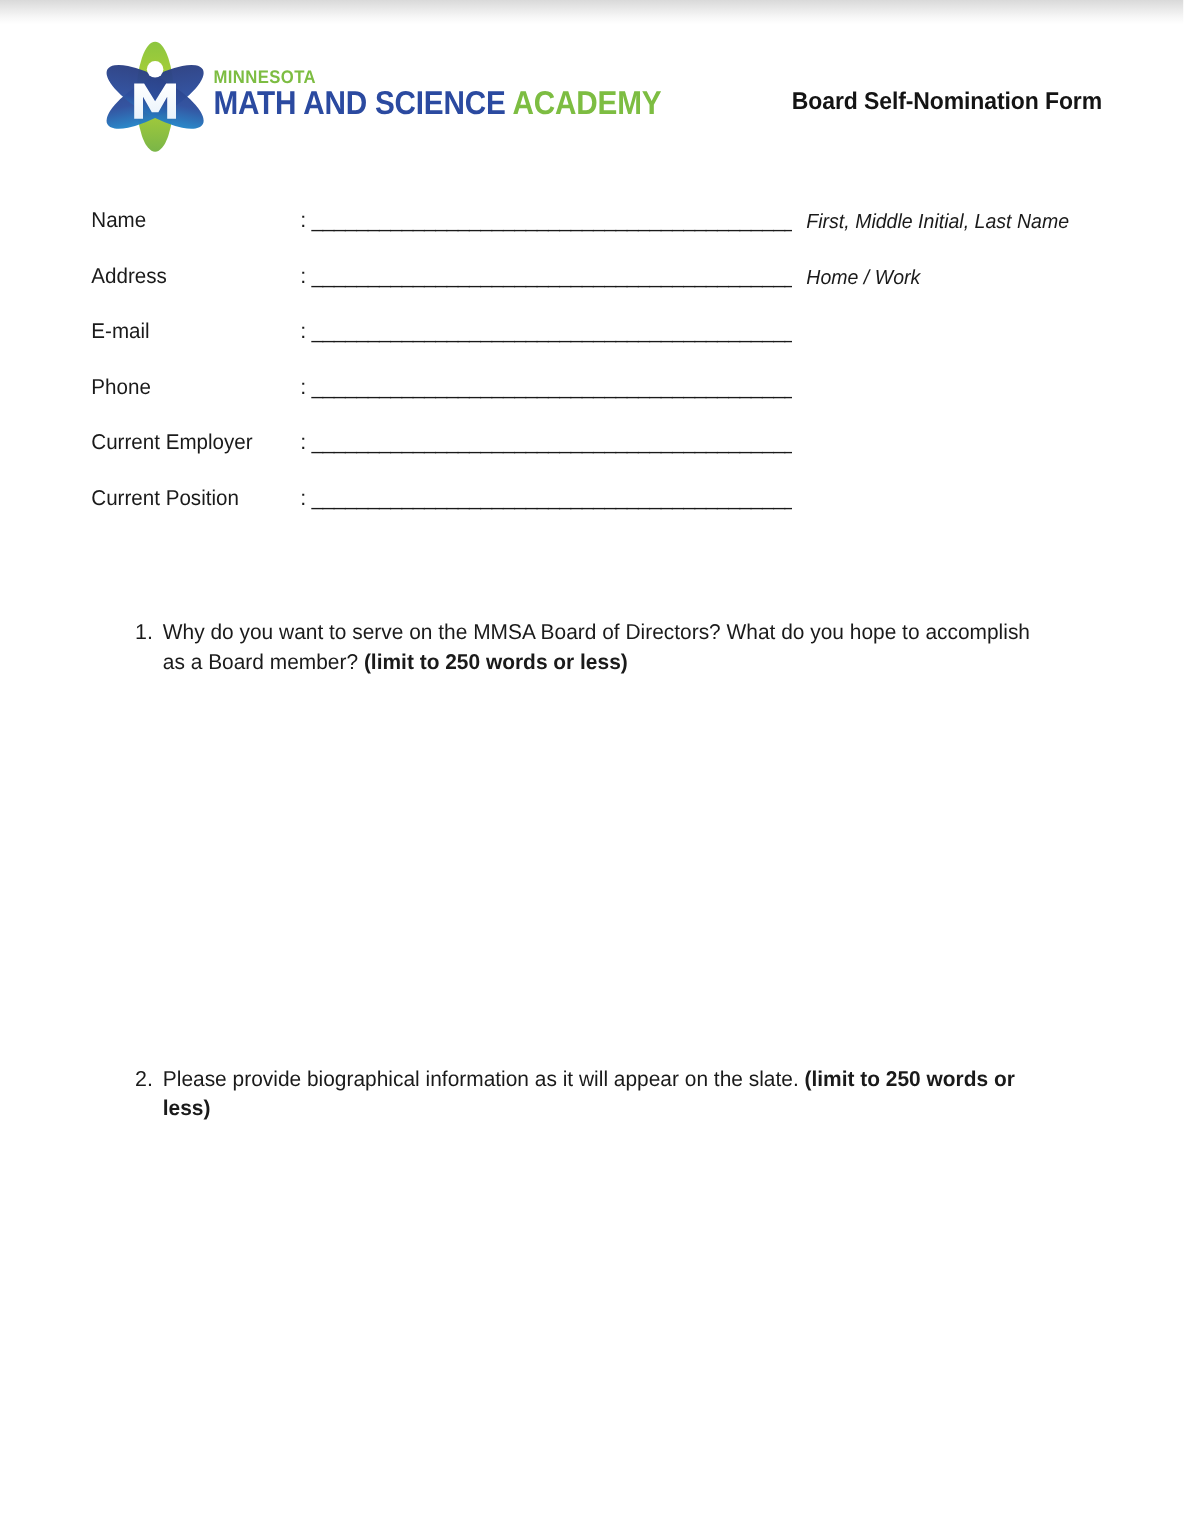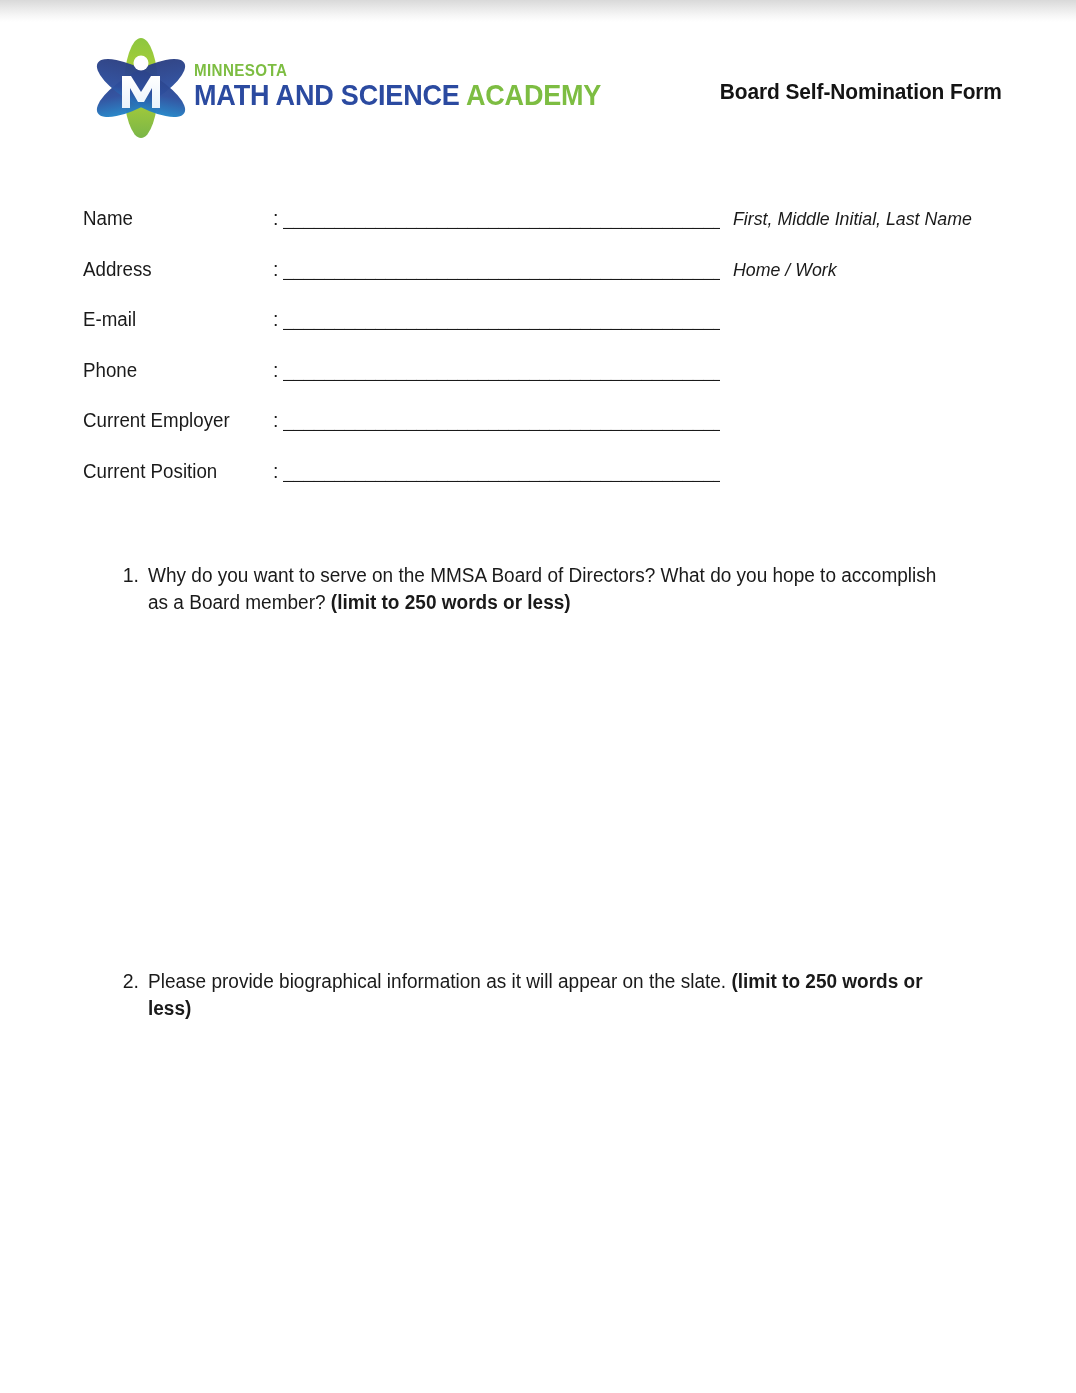--- a/index.html
+++ b/index.html
@@ -98,21 +98,21 @@
     letter-spacing: -0.1px;
     white-space: nowrap;
     transform: scaleX(0.95);
     transform-origin: right center;
   }
 
   
   .fields {
     position: absolute;
     left: 83px;
-    top: 207px;
+    top: 189px;
     width: 920px;
     text-decoration: underline;
   }
 
   .field-row {
     position: relative;
     height: 50.5px;
   }
 
   .field-label {

